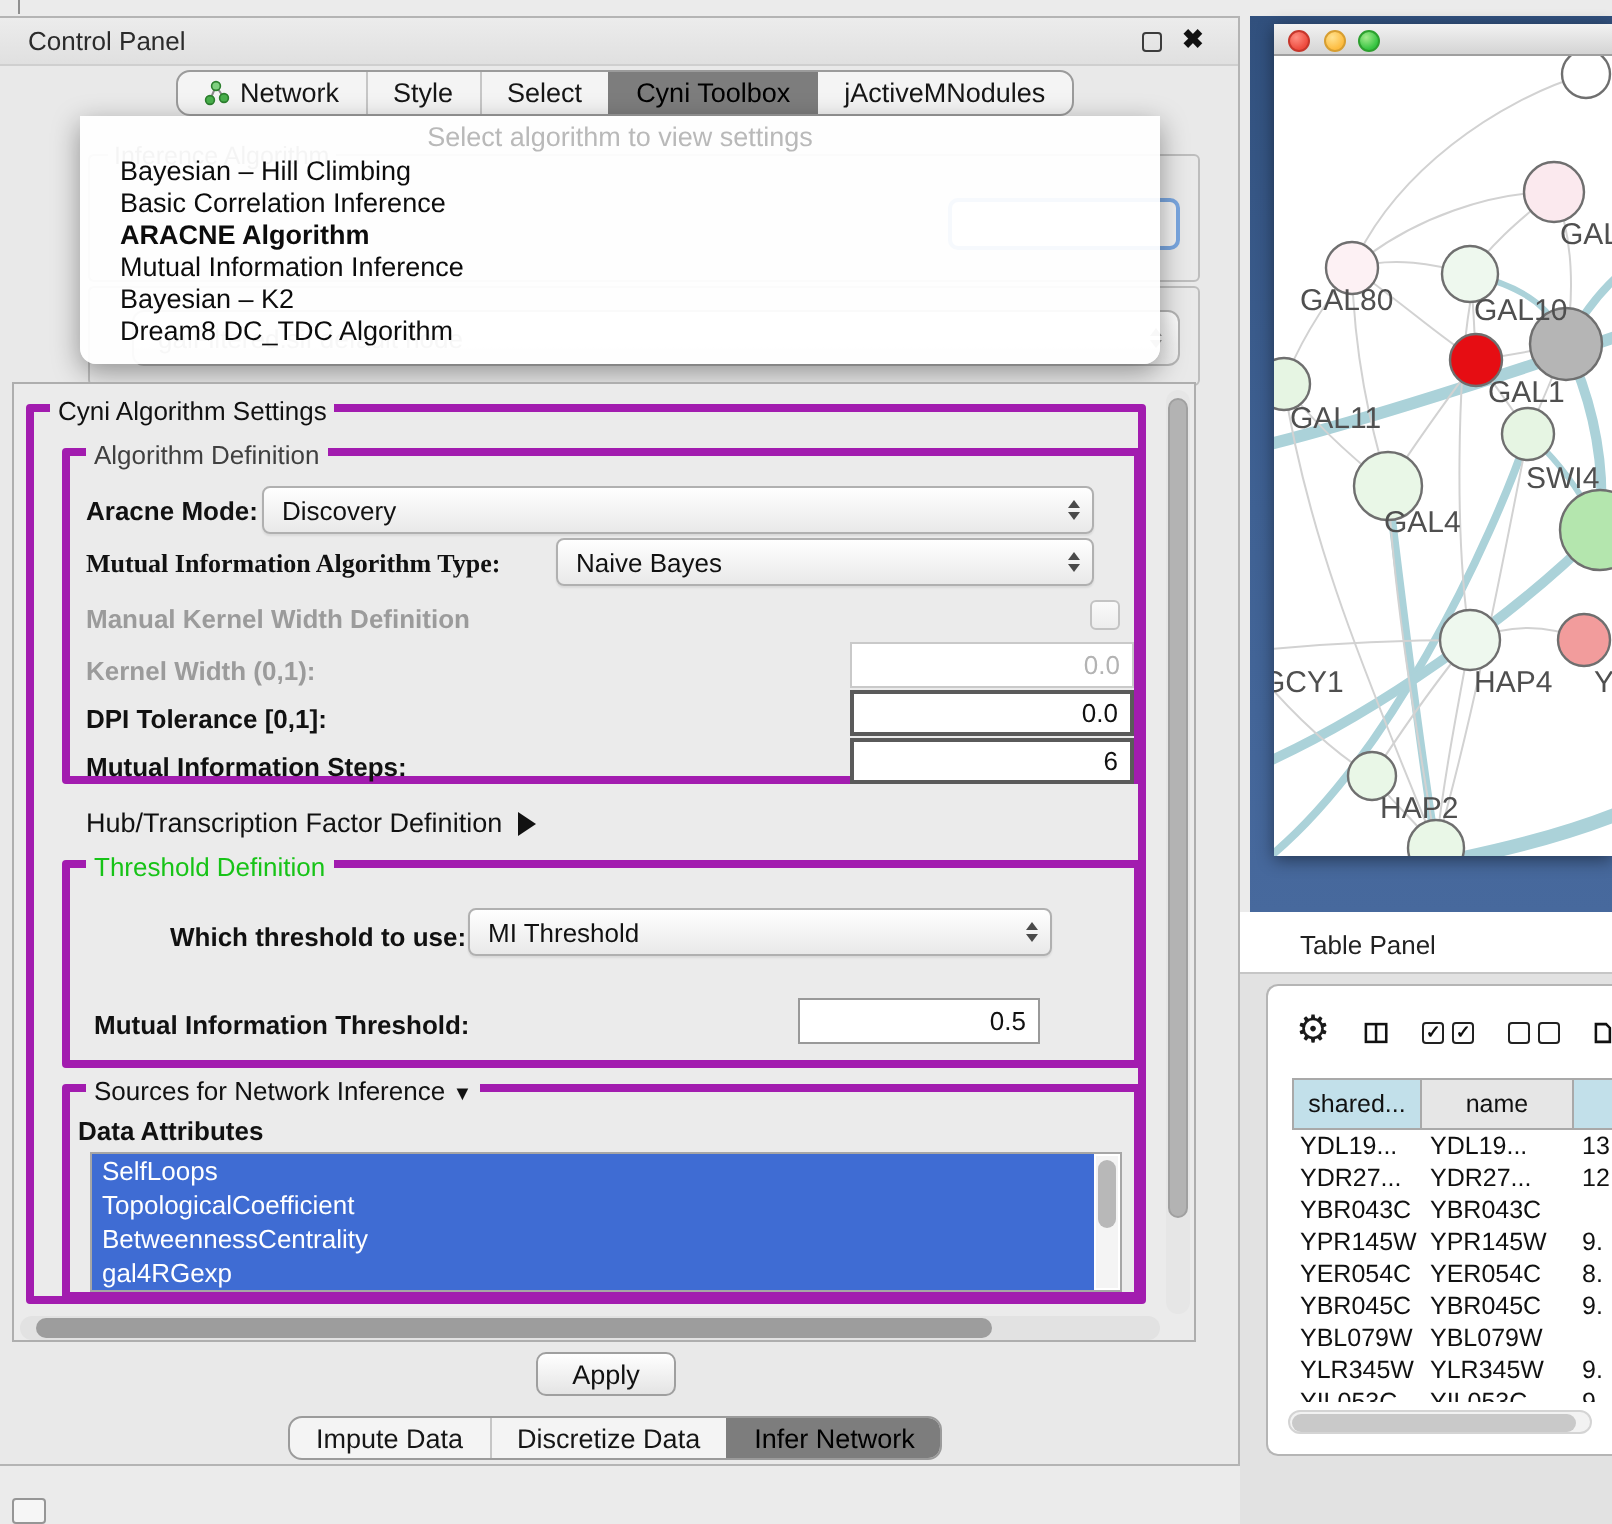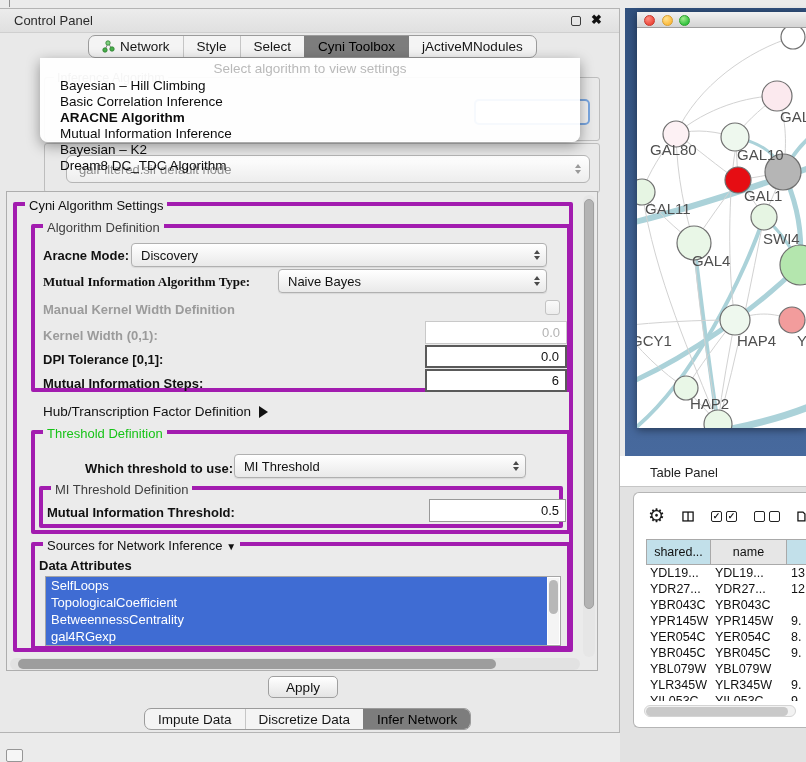--- a/index.html
+++ b/index.html
@@ -28,21 +28,21 @@
 
   
   .ghost-gb { position:absolute; border:1px solid #bdbdbd; border-radius:3px; }
   .ghost-label { position:absolute; font-size:12.5px; color:#6a6a6a; background:#e9e9e9; padding:0 3px; }
   .ghost-combo-focus { position:absolute; border:2px solid #7aa7e0; border-radius:5px; background:#f3f3f3; }
   .ghost-combo { position:absolute; border:1px solid #b5b5b5; border-radius:6px;
     background:linear-gradient(#ffffff,#ededed); display:flex; align-items:center; }
   .ghost-combo .val { padding-left:12px; font-size:13px; color:#8d8d8d; }
 
   
-  .popup { position:absolute; left:40px; top:49px; width:540px; height:84px;
+  .popup { position:absolute; left:40px; top:49px; width:540px; height:124px;
     background:rgba(255,255,255,0.93); border-radius:0 0 8px 8px;
     box-shadow:0 4px 14px rgba(0,0,0,0.38); padding-top:2px; }
   .popup .placeholder { text-align:center; font-size:13.5px; color:#b9b9b9; height:18px; line-height:18px; }
   .dd-item { font-size:13.5px; color:#0c0c0c; height:16px; line-height:16px; padding-left:20px; }
   .dd-item.sel { font-weight:bold; }
 
   
   .scrollpane { position:absolute; left:6px; top:182px; width:592px; height:480px;
     border:1px solid #aeaeae; background:#ebebeb; }
   .groupbox { position:absolute; border:4px solid #a21caf; border-radius:2px; }
@@ -250,25 +250,22 @@
 
     <span class="lbl" style="left:78px; top:269px;">Which threshold to use:</span>
     <div class="combo" style="left:227px; top:262px; width:292px;">
       <span class="val">MI Threshold</span>
       <span class="arrows">
           <span class="tri-up"></span>
           <span class="tri-down"></span>
         </span>
     </div>
 
-    <div class="groupbox" style="left:32px; top:294px; width:524px; height:42px;">
-      <span class="gb-title t-blue">MI Threshold Definition</span>
-    </div>
     <span class="lbl" style="left:40px; top:313px;">Mutual Information Threshold:</span>
-    <div class="field" style="left:422px; top:307px; width:137px; height:23px;">
+    <div class="field" style="left:392px; top:307px; width:121px; height:23px;">
       <span>0.5</span>
     </div>
 
     <div class="groupbox" style="left:24px; top:350px; width:540px; height:108px;">
       <span class="gb-title"><span>Sources for Network Inference</span> <span class="collapse-arrow">▼</span></span>
     </div>
     <span class="lbl" style="left:32px; top:366px;">Data Attributes</span>
     <div class="listbox" style="left:38px; top:384px; width:516px; height:70px;">
       <div id="attr-list">
           <div class="list-item">SelfLoops</div>

